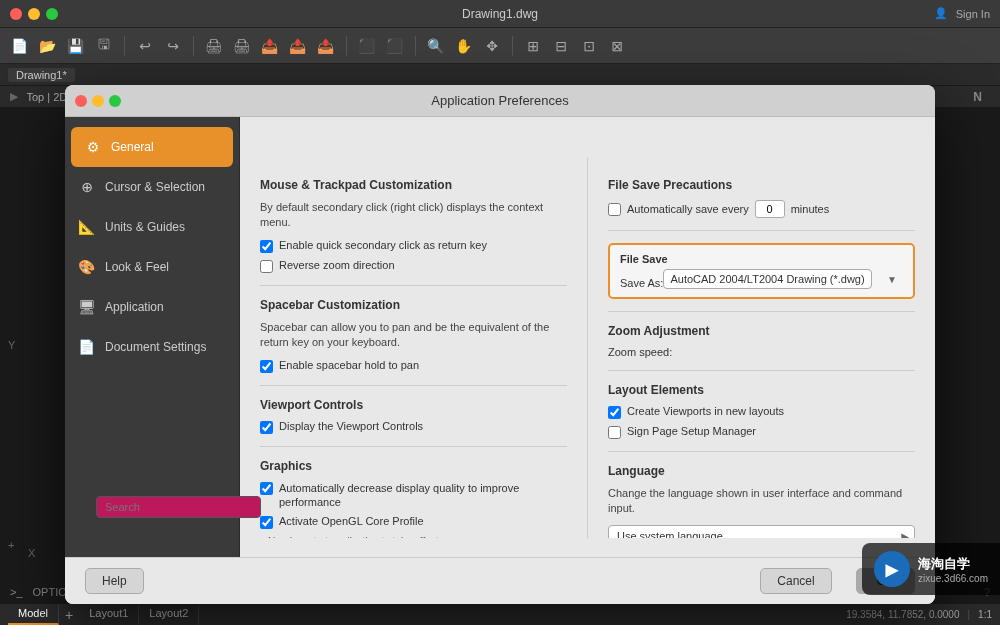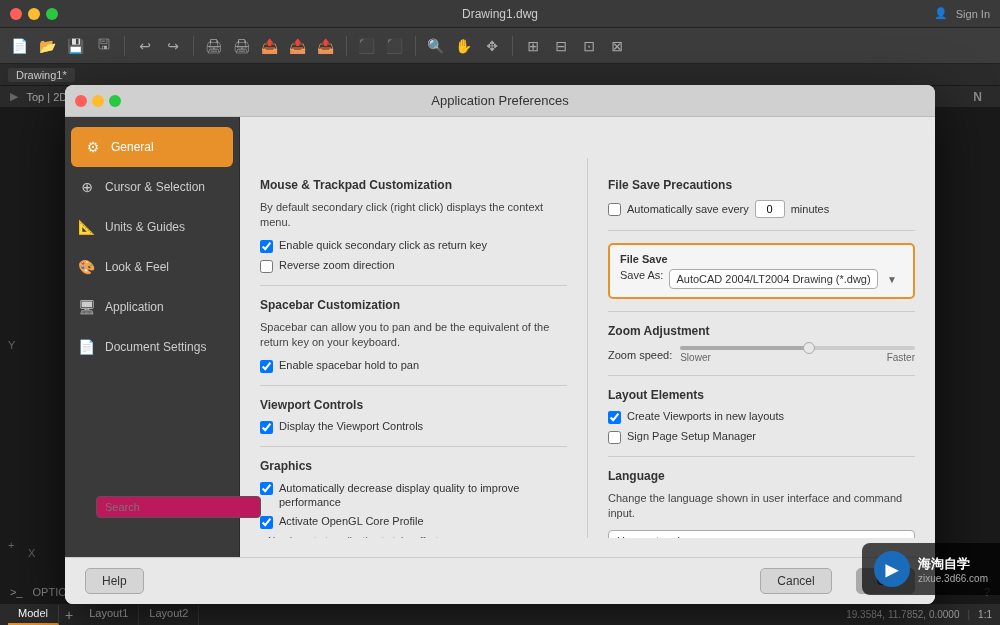--- a/index.html
+++ b/index.html
@@ -47,21 +47,21 @@
     .content-area { flex: 1; padding: 16px 20px; background: #e8e8e8; overflow-y: auto; }
     .section-title { font-size: 12px; font-weight: bold; color: #333; margin-bottom: 8px; margin-top: 4px; }
     .section-desc { font-size: 11px; color: #444; margin-bottom: 8px; line-height: 1.4; }
     .checkbox-row { display: flex; align-items: flex-start; gap: 6px; margin-bottom: 6px; font-size: 11px; color: #333; }
     .checkbox-row input[type=checkbox] { margin-top: 1px; flex-shrink: 0; }
     .section-divider { border: none; border-top: 1px solid #ccc; margin: 12px 0; }
 
     
     .file-save-box { border: 2px solid #e8912a; border-radius: 5px; padding: 8px 10px; margin-top: 6px; background: #f5f5f5; }
     .file-save-label { font-size: 11px; color: #333; margin-bottom: 4px; font-weight: bold; }
-    .save-as-row { display: flex; align-items: flex-start; gap: 6px; font-size: 11px; color: #333; }
+    .save-as-row { display: flex; align-items: flex-end; font-size: 11px; color: #333; }
     .save-as-select { flex: 1; padding: 3px 6px; border: 1px solid #aaa; border-radius: 4px; background: #fff; font-size: 11px; color: #333; appearance: none; -webkit-appearance: none; }
     .select-wrapper { flex: 1; position: relative; }
     .select-arrow { position: absolute; right: 6px; top: 50%; transform: translateY(-50%); color: #666; font-size: 10px; pointer-events: none; }
 
     
     .zoom-row { display: flex; align-items: center; gap: 8px; font-size: 11px; color: #333; margin-top: 6px; }
     .slider-track { flex: 1; height: 4px; background: #ccc; border-radius: 2px; position: relative; cursor: pointer; }
     .slider-fill { height: 4px; background: #aaa; border-radius: 2px; width: 55%; }
     .slider-thumb { position: absolute; top: -4px; left: 55%; width: 12px; height: 12px; background: #e8e8e8; border: 1px solid #aaa; border-radius: 50%; transform: translateX(-50%); }
     .slider-labels { display: flex; justify-content: space-between; font-size: 10px; color: #666; margin-top: 2px; }
@@ -275,30 +275,20 @@
                   </select>
                   <span class="select-arrow">▼</span>
                 </div>
               </div>
             </div>
             <hr class="section-divider">
 
             <div class="section-title">Zoom Adjustment</div>
             <div class="zoom-row">
               <span>Zoom speed:</span>
-              <div style="flex:1;">
-                <div class="slider-track">
-                  <div class="slider-fill"></div>
-                  <div class="slider-thumb"></div>
-                </div>
-                <div class="slider-labels">
-                  <span>Slower</span>
-                  <span>Faster</span>
-                </div>
-              </div>
             </div>
             <hr class="section-divider">
 
             <div class="section-title">Layout Elements</div>
             <div class="checkbox-row">
               <input type="checkbox" checked="" style="">
               <span>Create Viewports in new layouts</span>
             </div>
             <div class="checkbox-row">
               <input type="checkbox" style="">

